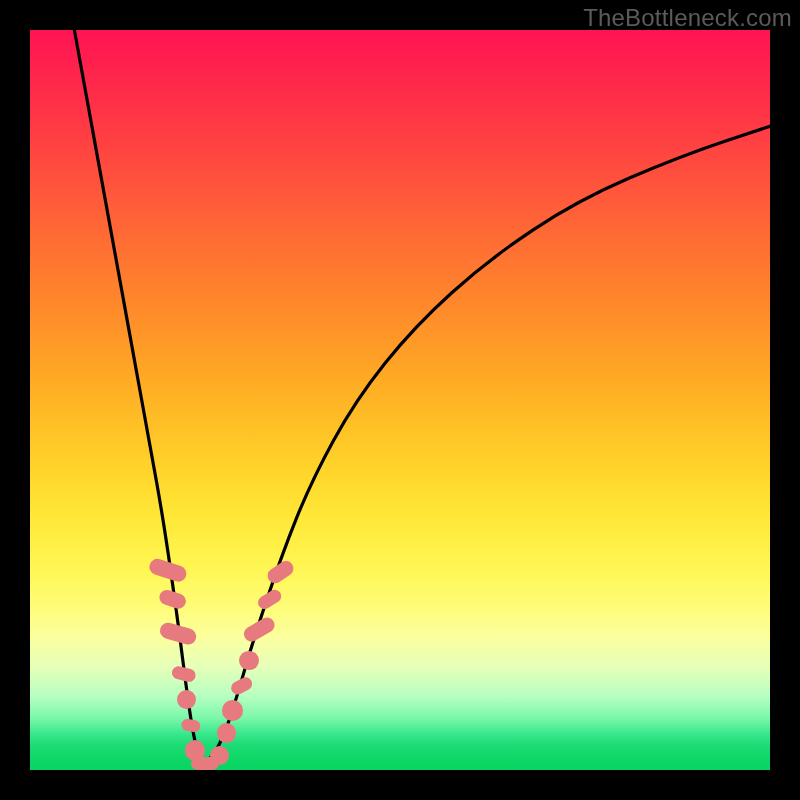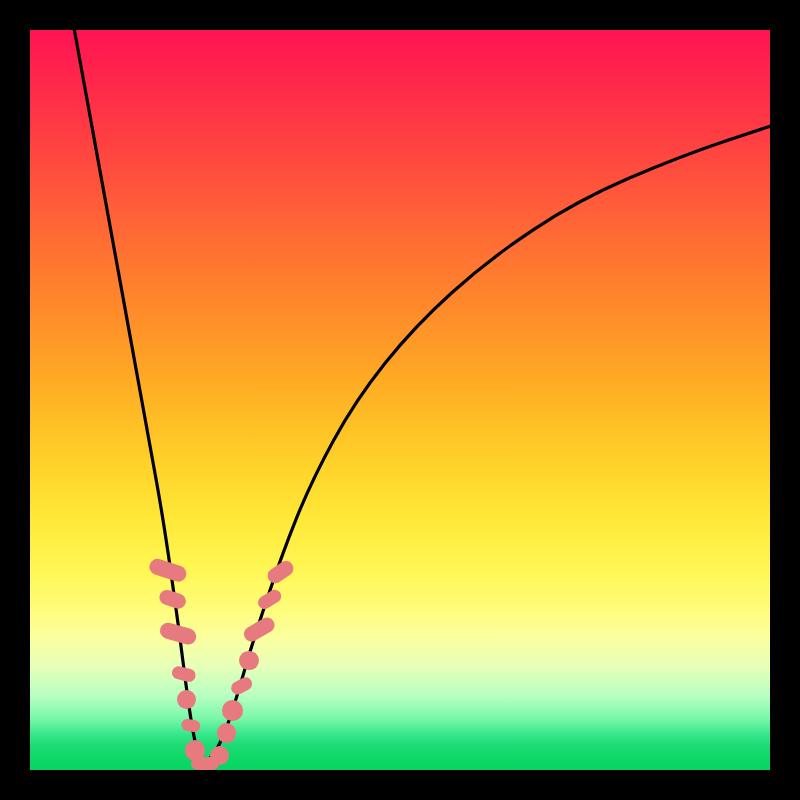--- a/index.html
+++ b/index.html
@@ -74,20 +74,21 @@
     color: #5b5b5b;
     font-size: 24px;
     font-weight: 500;
     letter-spacing: 0.2px;
   }
 </style>
 </head>
 <body>
 
 <div class="frame">
+  <div class="watermark">TheBottleneck.com</div>
 
   <div class="plot-area">
     <div class="gradient"></div>
 
     <svg class="curve" viewBox="0 0 740 740" preserveAspectRatio="none">
       <path id="curve-path" fill="none" stroke="#000" stroke-width="3.2" stroke-linecap="round" d="M 44.4 0 Q 44.4 0 51.8 40.69999999999999 Q 59.2 81.39999999999998 66.6 122.09999999999997 Q 74 162.79999999999995 81.4 203.49999999999997 Q 88.8 244.2 96.2 284.9 Q 103.60000000000001 325.59999999999997 111 366.29999999999995 Q 118.4 407 125.8 447.7 Q 133.2 488.4 140.6 540.2 Q 148 592 151.7 621.6 Q 155.4 651.2 159.10000000000002 677.1 Q 162.8 703 166.5 717.8 Q 170.20000000000002 732.6 173.9 732.6 Q 177.6 732.6 185 721.5 Q 192.4 710.4 199.8 688.2 Q 207.20000000000002 666 214.60000000000002 640.1 Q 222 614.2 236.8 569.8 Q 251.60000000000002 525.4 266.4 488.4 Q 281.2 451.4 303.4 410.7 Q 325.6 370 355.20000000000005 333 Q 384.8 296 421.8 262.70000000000005 Q 458.8 229.40000000000003 503.20000000000005 199.79999999999998 Q 547.6 170.19999999999993 599.4000000000001 148 Q 651.2 125.80000000000007 695.6 111.00000000000006 T 740 96.20000000000005"></path>
     </svg>
 
     <div class="beads" id="beads">
         <div class="bead pill" style="width: 16.28px; height: 38.48px; left: 130.24px; top: 520.96px; transform: rotate(-72deg); background: rgb(231, 122, 127);"></div>

